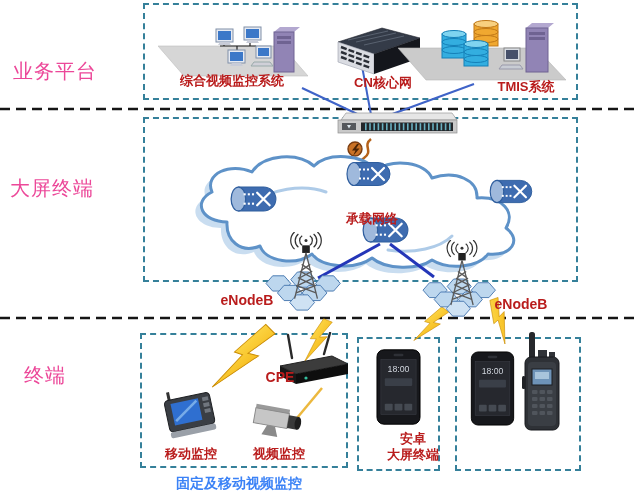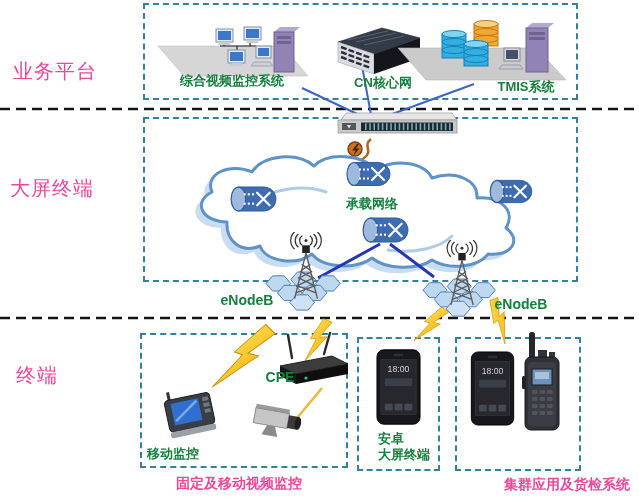--- a/index.html
+++ b/index.html
@@ -8,35 +8,35 @@
   .abs{position:absolute;} .lyr1{z-index:1;}
   
   .gbox{position:absolute;border:2px dashed #35809A;z-index:0;background:transparent;}
   .bxA{left:143px;top:3px;width:431px;height:93px;}
   .bxB{left:143px;top:117px;width:431px;height:161px;}
   .bxC{left:140px;top:333px;width:204px;height:131px;}
   .bxD{left:357px;top:337px;width:79px;height:130px;}
   .bxE{left:455px;top:337px;width:122px;height:130px;}
   
   .sec{position:absolute;color:#ec4899;font-weight:normal;font-size:20px;letter-spacing:1px;z-index:3;}
-  .sec1{left:13px;top:58px;} .sec2{left:10px;top:175px;} .sec3{left:16px;top:362px;}
-  .lbl{position:absolute;color:#15803d;font-weight:bold;font-size:13px;text-align:center;z-index:3;}
+  .sec1{left:13px;top:58px;} .sec2{left:10px;top:175px;} .sec3{left:24px;top:362px;}
+  .lbl{position:absolute;color:#b91c1c;font-weight:bold;font-size:13px;text-align:center;z-index:3;}
   .l-sys1{left:156px;top:72px;width:152px;}
   .l-cn{left:340px;top:74px;width:86px;}
   .l-tmis{left:482px;top:78px;width:88px;}
   .l-switch{left:238px;top:122px;width:90px;}
-  .l-cloud{left:334px;top:195px;width:76px;}
+  .l-cloud{left:334px;top:210px;width:76px;}
   .l-enb1{left:212px;top:292px;width:70px;font-size:14px;}
   .l-enb2{left:486px;top:296px;width:70px;font-size:14px;}
-  .l-mob{left:140px;top:445px;width:66px;text-align:center;}
+  .l-mob{left:158px;top:445px;width:66px;text-align:center;}
   .l-cpe{left:258px;top:369px;width:44px;font-size:14px;text-align:center;}
   .l-cam{left:240px;top:445px;width:78px;}
-  .l-android{left:378px;top:431px;width:70px;text-align:left;white-space:pre-line;line-height:1.2;}
+  .l-android{left:378px;top:431px;width:70px;text-align:center;white-space:pre-line;line-height:1.2;}
   .l-hand{left:474px;top:440px;width:100px;}
-  .cat{position:absolute;color:#ec4899;font-weight:bold;font-size:14px;text-align:center;z-index:3;}
+  .cat{position:absolute;color:#3b82f6;font-weight:bold;font-size:14px;text-align:center;z-index:3;}
   .cat1{left:166px;top:475px;width:146px;}
   .cat2{left:348px;top:475px;width:126px;}
   .cat3{left:494px;top:476px;width:146px;}
   .icon{position:absolute;z-index:2;}
   .icon svg{display:block;width:100%;height:100%;}
 </style>
 </head>
 <body>
 
 <div id="canvas">
@@ -387,19 +387,19 @@
   <div class="lbl l-sys1">综合视频监控系统</div>
   <div class="lbl l-cn">CN核心网</div>
   <div class="lbl l-tmis">TMIS系统</div>
 
   <div class="lbl l-cloud">承载网络</div>
   <div class="lbl l-enb1">eNodeB</div>
   <div class="lbl l-enb2">eNodeB</div>
 
   <div class="lbl l-mob">移动监控</div>
   <div class="lbl l-cpe">CPE</div>
+  <div class="lbl l-cam">视频监控</div>
   <div class="lbl l-android">安卓
 大屏终端</div>
 
   <div class="cat cat1">固定及移动视频监控</div>
-  <div class="cat cat3">集群应用及货检系统</div>
 
 </div>
 
 </body></html>

